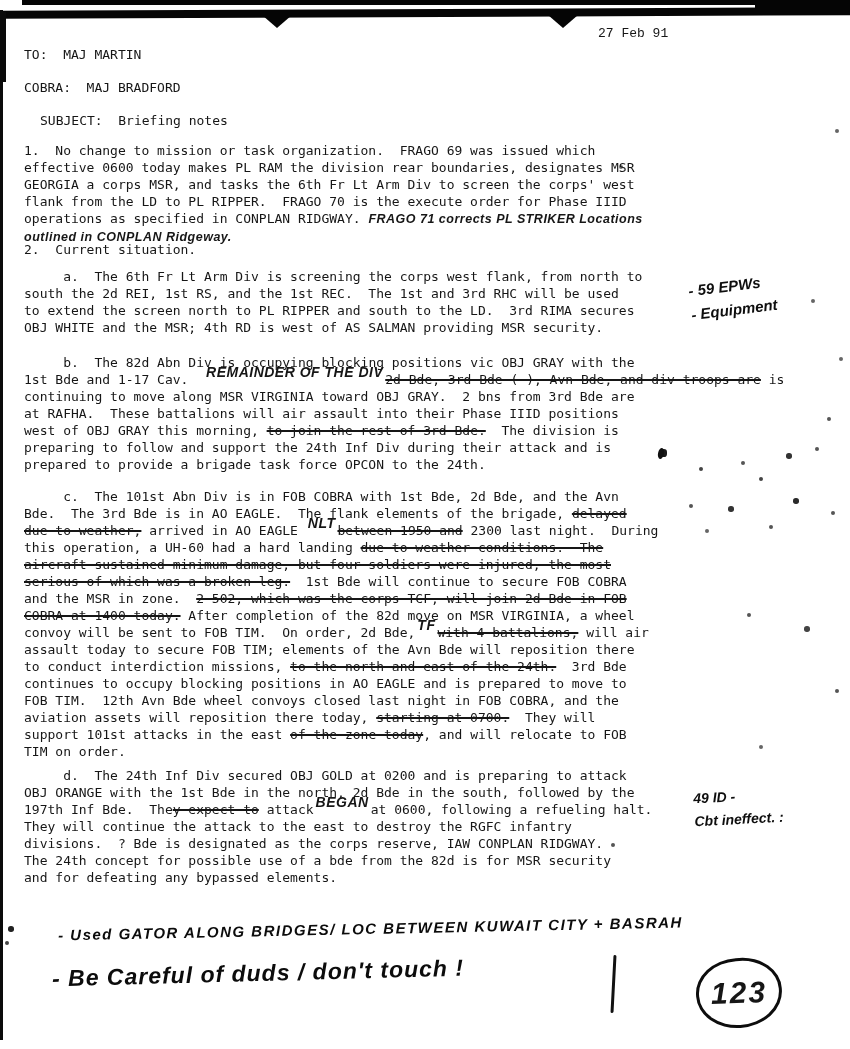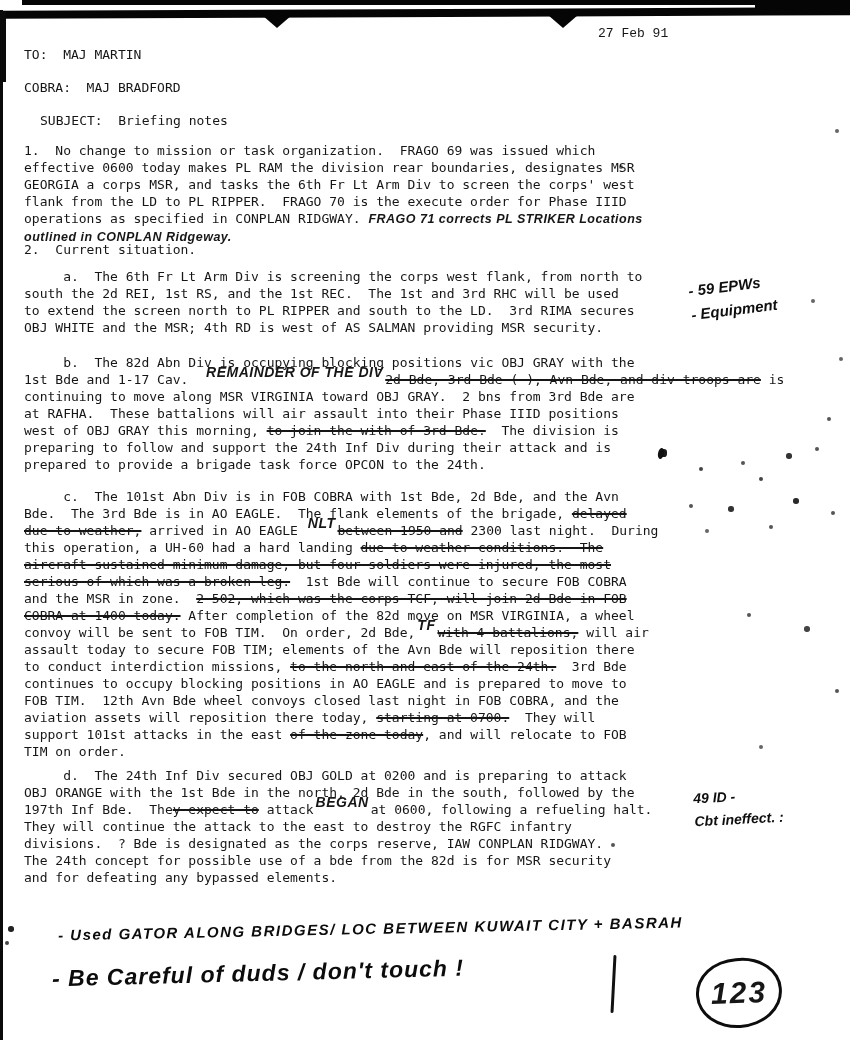--- a/index.html
+++ b/index.html
@@ -86,21 +86,21 @@
 outlined in CONPLAN Ridgeway.</span></div>
 <div class="typed para-2"><span class="seg seg-typed">2.  Current situation.</span></div>
 <div class="typed para-a"><span class="seg seg-typed">     a.  The 6th Fr Lt Arm Div is screening the corps west flank, from north to
 south the 2d REI, 1st RS, and the 1st REC.  The 1st and 3rd RHC will be used
 to extend the screen north to PL RIPPER and south to the LD.  3rd RIMA secures
 OBJ WHITE and the MSR; 4th RD is west of AS SALMAN providing MSR security.</span></div>
 <div class="typed para-b"><span class="seg seg-typed">     b.  The 82d Abn Div is occupying blocking positions vic OBJ GRAY with the
 1st Bde and 1-17 Cav.  </span><span class="seg seg-hwsup">REMAINDER OF THE DIV</span><span class="seg seg-strike">2d Bde, 3rd Bde (-), Avn Bde, and div troops are</span><span class="seg seg-typed"> is
 continuing to move along MSR VIRGINIA toward OBJ GRAY.  2 bns from 3rd Bde are
 at RAFHA.  These battalions will air assault into their Phase IIID positions
-west of OBJ GRAY this morning, </span><span class="seg seg-strike">to join the with of 3rd Bde.</span><span class="seg seg-typed">  The division is
+west of OBJ GRAY this morning, </span><span class="seg seg-strike">to join the rest of 3rd Bde.</span><span class="seg seg-typed">  The division is
 preparing to follow and support the 24th Inf Div during their attack and is
 prepared to provide a brigade task force OPCON to the 24th.</span></div>
 <div class="typed para-c"><span class="seg seg-typed">     c.  The 101st Abn Div is in FOB COBRA with 1st Bde, 2d Bde, and the Avn
 Bde.  The 3rd Bde is in AO EAGLE.  The flank elements of the brigade, </span><span class="seg seg-strike">delayed
 due to weather,</span><span class="seg seg-typed"> arrived in AO EAGLE </span><span class="seg seg-hwsup">NLT</span><span class="seg seg-strike">between 1950 and</span><span class="seg seg-typed"> 2300 last night.  During
 this operation, a UH-60 had a hard landing </span><span class="seg seg-strike">due to weather conditions.  The
 aircraft sustained minimum damage, but four soldiers were injured, the most
 serious of which was a broken leg.</span><span class="seg seg-typed">  1st Bde will continue to secure FOB COBRA
 and the MSR in zone.  </span><span class="seg seg-strike">2-502, which was the corps TCF, will join 2d Bde in FOB
 COBRA at 1400 today.</span><span class="seg seg-typed"> After completion of the 82d move on MSR VIRGINIA, a wheel

